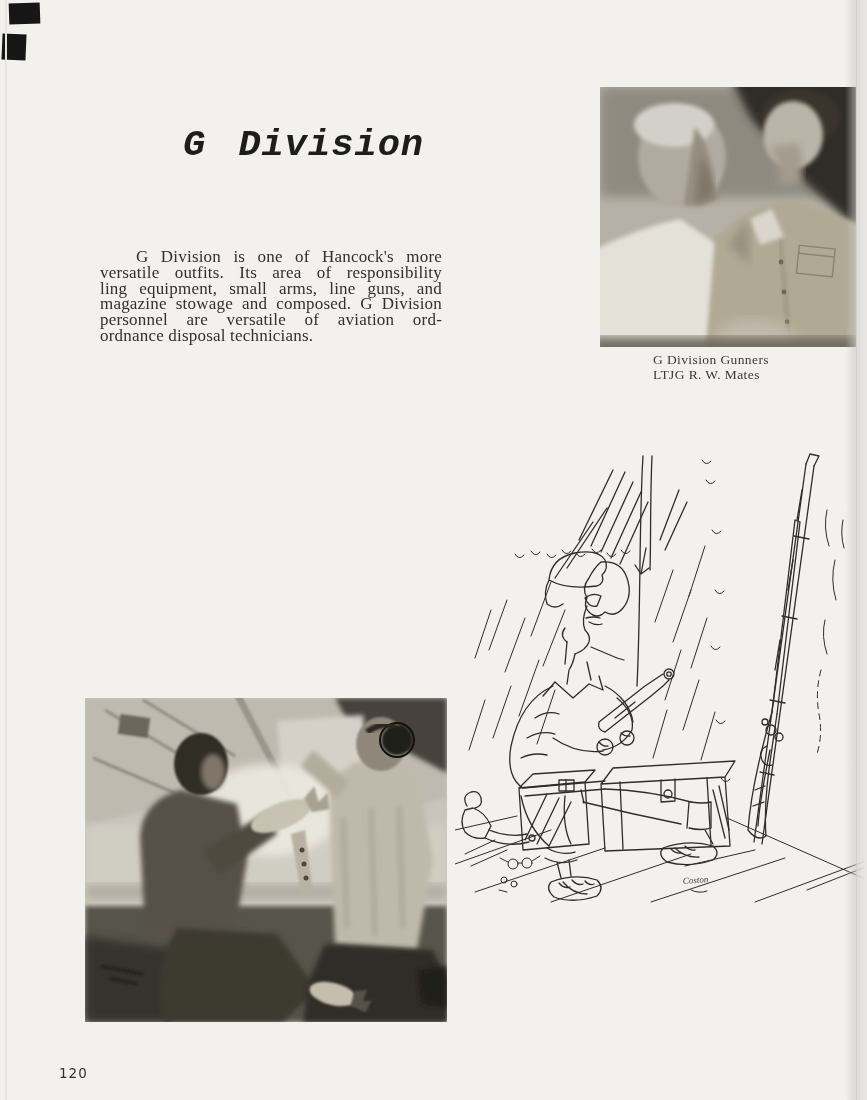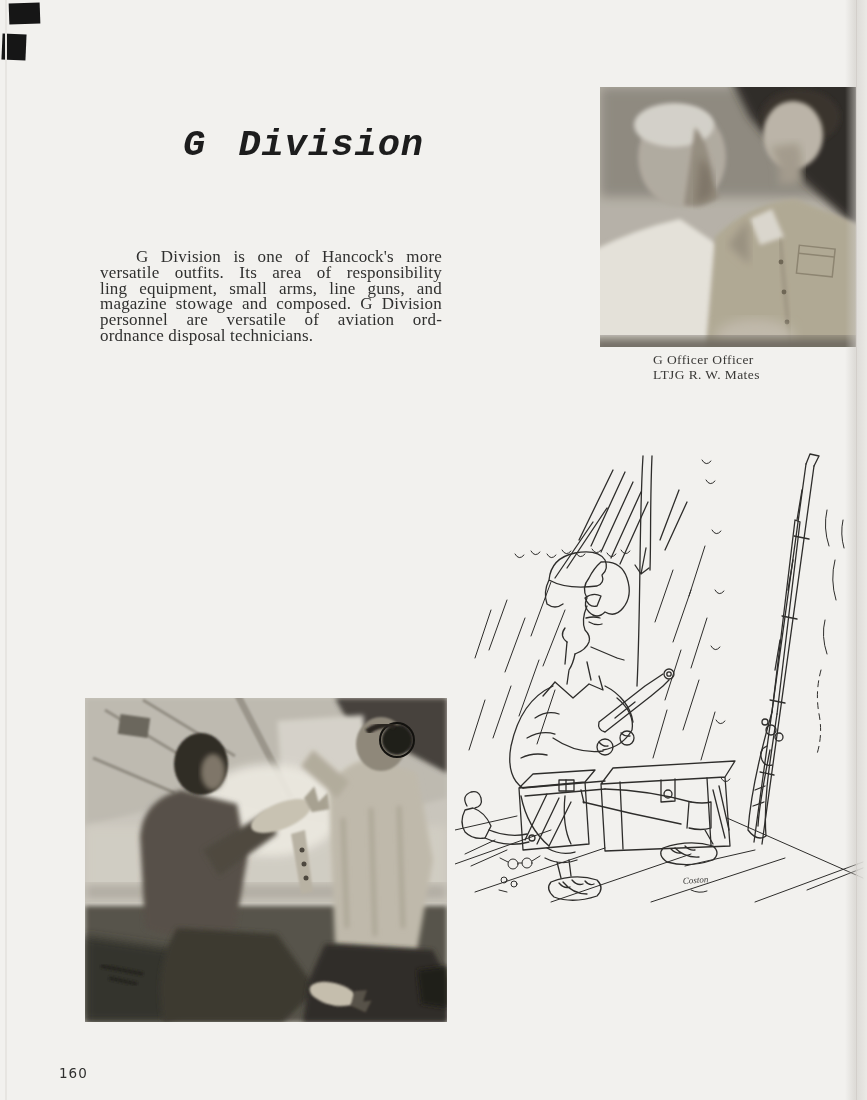--- a/index.html
+++ b/index.html
@@ -114,21 +114,21 @@
     <g transform="rotate(6 215 172)">
       <rect x="198" y="160" width="36" height="28" fill="none" stroke="#8d8571" stroke-width="1.5"></rect>
       <path d="M198,168 L234,168" stroke="#8d8571" stroke-width="1.5" fill="none"></path>
     </g>
     <ellipse cx="155" cy="250" rx="40" ry="18" fill="#c2bbac" filter="url(#b6)"></ellipse>
     <path d="M-10,250 L266,250 L266,270 L-10,270 Z" fill="#6e695f" filter="url(#b6)"></path>
   </svg>
 </div>
 
 <div class="photo-caption">
-  <div>G Officer Officer</div>
+  <div>G Division Gunners</div>
   <div>LTJG R. W. Mates</div>
 </div>
 
 <div class="photo ordnance-photo">
   <svg viewBox="0 0 362 324" width="362" height="324">
     <defs>
       <filter id="c1">
           <feGaussianBlur stdDeviation="1.2"></feGaussianBlur>
         </filter>
       <filter id="c2">
@@ -310,16 +310,16 @@
       <path d="M44,440 l8,2"></path>
     </g>
 
     <g>
       <text class="sig" x="228" y="434" transform="rotate(-4 228 434)">Coston</text>
       <path class="ink thin" d="M236,440 q8,4 16,1"></path>
     </g>
   </svg>
 </div>
 
-<div class="page-number">160</div>
+<div class="page-number">120</div>
 
 <div class="right-edge-shadow"></div>
 <div class="right-edge-line"></div>
 
 </body></html>

